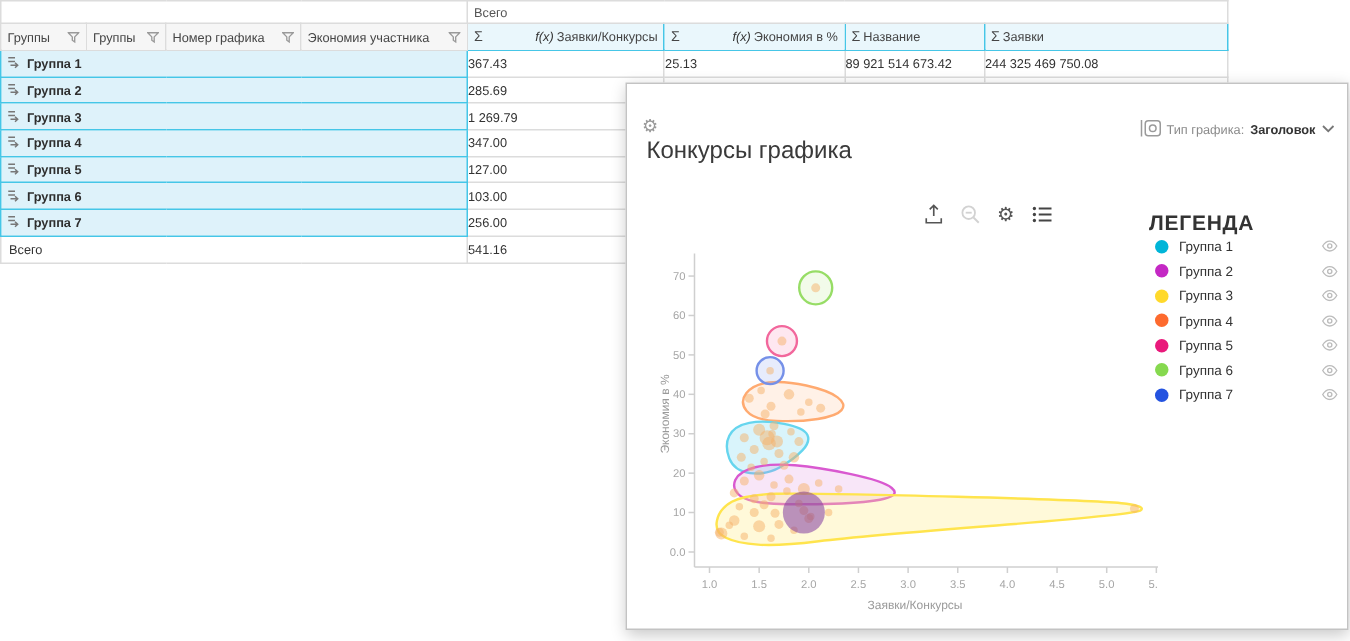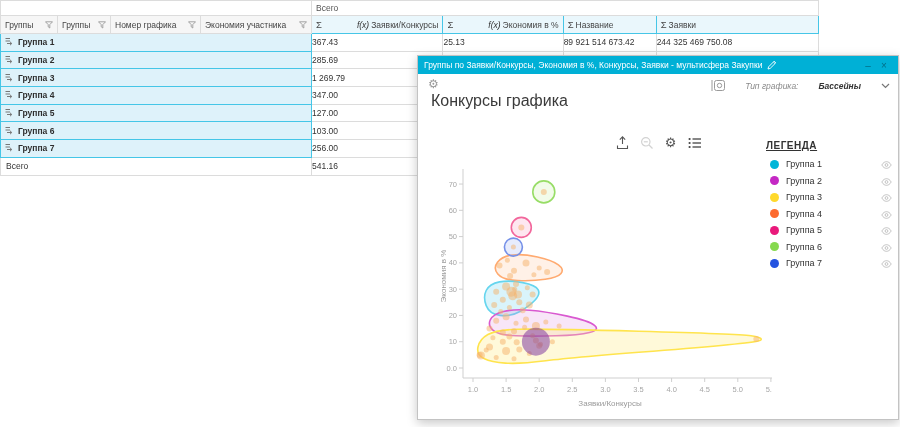--- a/index.html
+++ b/index.html
@@ -25,28 +25,28 @@
 
   
   .dialog { position:absolute; left:417px; top:55px; width:482px; height:365px;
     background:#fff; border:1px solid #c3c3c3; box-shadow:0 3px 10px rgba(0,0,0,.22); z-index:10; }
   .titlebar { position:absolute; left:0; top:0; right:0; height:18px; background:#00b0d6;
     color:#fff; font-size:8.5px; display:flex; align-items:center; padding:0 6px; }
   .titlebar .t-text { white-space:nowrap; overflow:hidden; }
   .titlebar .spacer { flex:1; }
   .tb-btn { width:16px; text-align:center; font-size:10px; color:rgba(0,55,70,.55); cursor:default; }
   .gear-top { position:absolute; left:10px; top:22px; font-size:12px; color:#9a9a9a; line-height:1; }
-  .type-sel { position:absolute; right:8px; top:23px; display:flex; align-items:center; gap:20px; font-size:8.5px; color:#8a8a8a;font-style:italic; }
+  .type-sel { position:absolute; right:8px; top:23px; display:flex; align-items:center; gap:4px; font-size:8.5px; color:#8a8a8a; }
   .type-sel b { color:#333; }
   .chart-title { position:absolute; left:13px; top:36px; font-size:16px; color:#3a3a3a; }
   .toolbar { position:absolute; left:197px; top:79px; display:flex; gap:9px; align-items:center; }
   .tool { width:15px; height:15px; display:flex; align-items:center; justify-content:center; }
   .gear-tool { font-size:13px; color:#555; line-height:1; }
 
-  .legend-title { position:absolute; left:348px; top:84px; font-size:10px; font-weight:bold; color:#333; letter-spacing:.5px;text-decoration:underline; }
+  .legend-title { position:absolute; left:348px; top:84px; font-size:14px; font-weight:bold; color:#333; letter-spacing:.5px; }
   .legend { position:absolute; left:352px; top:100px; width:122px; }
   .lg-row { height:16.5px; display:flex; align-items:center; }
   .lg-dot { width:9px; height:9px; border-radius:50%; margin-right:7px; flex:none; }
   .lg-label { font-size:9px; color:#333; flex:1; }
   .lg-eye { flex:none; }
 
   #chart-svg { position:absolute; left:20px; top:105px; }
 </style>
 </head>
 <body>
@@ -189,40 +189,31 @@
           <td class="val">541.16</td>
           <td class="val"></td>
           <td class="val"></td>
           <td class="val"></td>
         </tr>
       </tbody>
   </table>
 </div>
 
 <div class="dialog">
-  <div class="titlebar">
-    <span class="t-text">Группы по Заявки/Конкурсы, Экономия в %, Конкурсы, Заявки - мультисфера Закупки</span>
-    <svg width="10" height="10" viewBox="0 0 10 10" style="margin-left:5px;flex:none;">
-      <path d="M1,9 L1.6,6.8 L7.2,1.2 L8.8,2.8 L3.2,8.4 Z M6.4,2 L8,3.6" fill="none" stroke="#ffffff" stroke-width="0.9"></path>
-    </svg>
-    <span class="spacer"></span>
-    <span class="tb-btn">–</span>
-    <span class="tb-btn">×</span>
-  </div>
 
   <span class="gear-top">⚙</span>
 
   <div class="type-sel">
     <svg width="14" height="13" viewBox="0 0 14 13">
       <line x1="1" y1="1" x2="1" y2="12" stroke="#9a9a9a" stroke-width="1"></line>
       <rect x="3.5" y="1.5" width="10" height="10" rx="2" fill="none" stroke="#9a9a9a" stroke-width="1"></rect>
       <circle cx="8.5" cy="6.5" r="2.2" fill="none" stroke="#9a9a9a" stroke-width="1"></circle>
     </svg>
     <span>Тип графика:</span>
-    <b>Бассейны</b>
+    <b>Заголовок</b>
     <svg width="9" height="6" viewBox="0 0 9 6">
         <polyline points="1,1 4.5,4.5 8,1" fill="none" stroke="#777" stroke-width="1.2"></polyline>
       </svg>
   </div>
 
   <div class="chart-title">Конкурсы графика</div>
 
   <div class="toolbar">
     <span class="tool">
       <svg width="13" height="14" viewBox="0 0 13 14">

